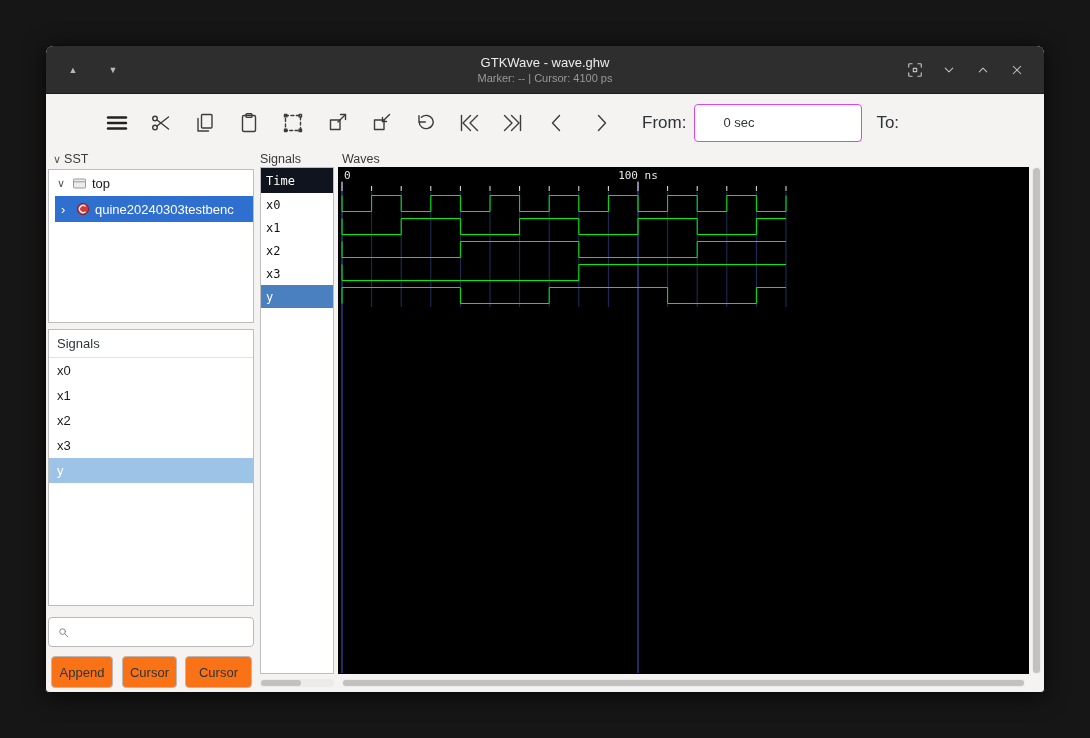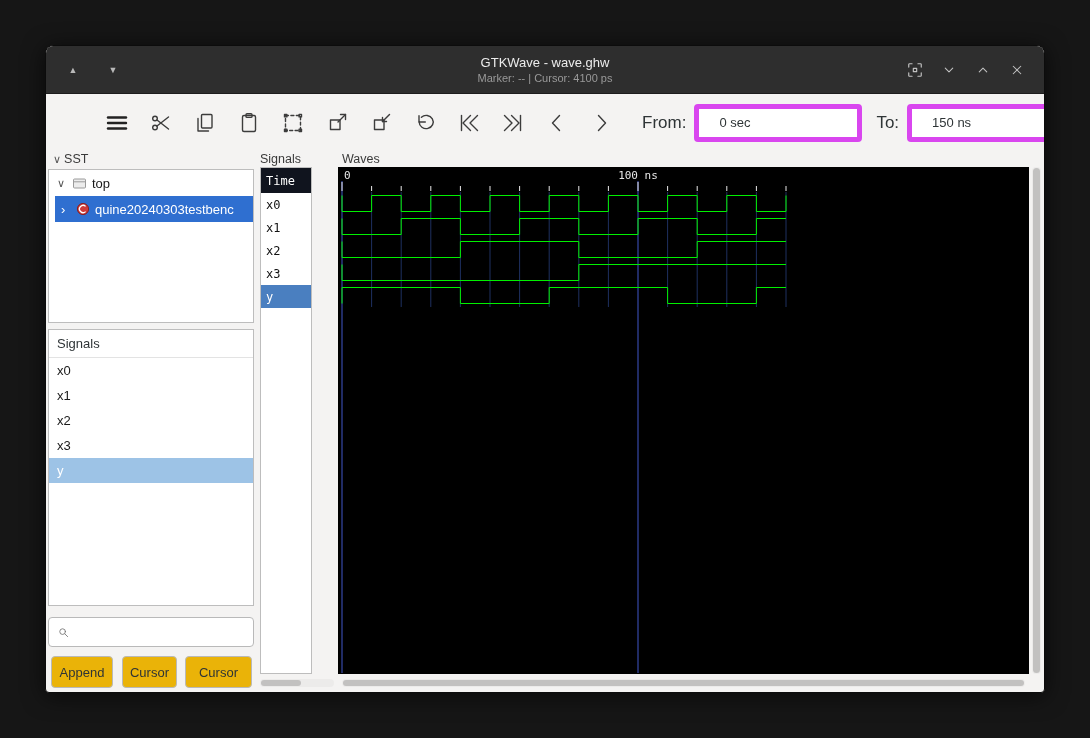--- a/index.html
+++ b/index.html
@@ -23,22 +23,22 @@
   .wbtn { width:26px; height:26px; display:flex; align-items:center; justify-content:center; }
   .wbtn svg { stroke:#c2c2c2; fill:none; stroke-width:1.4; stroke-linecap:round; stroke-linejoin:round; }
 
   
   .toolbar { height:57px; display:flex; align-items:center; padding-left:54px; background:#f4f3f2; }
   .tbtn { width:34px; height:34px; margin-right:10px; display:flex; align-items:center; justify-content:center;
           border-radius:4px; flex:0 0 auto; }
   .tbtn svg { stroke:#3c3c3c; fill:none; stroke-width:1.4; stroke-linecap:round; stroke-linejoin:round; }
   .tbtn svg.bold { stroke-width:2.4; stroke:#222; }
   .tb-label { font-size:17px; color:#2e3436; margin:0 8px 0 14px; flex:0 0 auto; }
-  .tb-input { width:168px; height:38px; border:5px solid #d946ef; border-radius:4px; background:#fff;
-              font-size:13px; color:#2e3436; padding:0 20px; font-family:"Liberation Sans",sans-serif; outline:none; }
+  .tb-input { width:168px; height:38px; border:1px solid #d946ef; border-radius:4px; background:#fff;
+              font-size:13px; color:#2e3436; padding:0 28px; font-family:"Liberation Sans",sans-serif; outline:none; }
 
   
   .main { position:relative; height:543px; }
   .panel-label { position:absolute; font-size:12.5px; color:#3a3a3a; }
   .chev { color:#555; font-size:11px; margin-right:3px; }
 
   .box { position:absolute; background:#fff; border:1px solid #bdbdbd; }
 
   
   .trow { height:26px; display:flex; align-items:center; font-size:13px; color:#1a1a1a; padding-left:8px; }
@@ -50,21 +50,21 @@
 
   
   .sighead { height:28px; display:flex; align-items:center; padding-left:8px; font-size:13px;
              color:#2e3436; border-bottom:1px solid #e3e3e3; }
   .sigitem { height:25px; display:flex; align-items:center; padding-left:8px; font-size:13px; color:#1a1a1a; }
   .sigitem.sel { background:#9dc3e6; color:#fff; }
 
   .searchbox { position:absolute; background:#fff; border:1px solid #b9b9b9; border-radius:4px;
                display:flex; align-items:center; padding-left:8px; }
   .searchbox svg { stroke:#777; fill:none; stroke-width:1.5; stroke-linecap:round; }
-  .gbtn { position:absolute; height:32px; background:#eab308; border:1px solid #b9b9b9; border-radius:4px;
+  .gbtn { position:absolute; height:32px; background:#f97316; border:1px solid #b9b9b9; border-radius:4px;
           font-size:13px; color:#2e3436; display:flex; align-items:center; justify-content:center;
           font-family:"Liberation Sans",sans-serif; }
 
   
   .nrow { height:23px; display:flex; align-items:center; padding-left:5px;
           font-family:"DejaVu Sans Mono",monospace; font-size:12px; color:#111; }
   .nrow.time { height:25px; background:#10141e; color:#fff; }
   .nrow.sel { background:#4a7fc0; color:#fff; }
 
   
@@ -198,21 +198,20 @@
       </svg>
     </div>
     <div class="tbtn">
       <svg width="24" height="24" viewBox="0 0 24 24">
         <polyline points="9.5,4.5 16.5,12 9.5,19.5"></polyline>
       </svg>
     </div>
     <span class="tb-label">From:</span>
     <input class="tb-input" type="text" value="0 sec" style="">
     <span class="tb-label">To:</span>
-    <input class="tb-input" type="text" value="150 ns" style="">
 
   </div>
 
   <div class="main">
 
     <div class="panel-label" style="left:7px; top:1px;">
       <span class="chev">∨</span><span>SST</span>
     </div>
 
     <div class="box" style="left:2px; top:18px; width:206px; height:154px;">
@@ -253,21 +252,21 @@
           <line x1="13.3" y1="13.3" x2="18" y2="18"></line>
       </svg>
       <input type="text" style="border: none; outline: none; flex: 1 1 0%; height: 100%; font-size: 13px; padding-left: 7px; background: transparent;">
     </div>
 
     <button class="gbtn" style="left:5px; top:505px; width:62px;">Append</button>
     <button class="gbtn" style="left:76px; top:505px; width:55px;">Cursor</button>
     <button class="gbtn" style="left:139px; top:505px; width:67px;">Cursor</button>
 
     <div class="panel-label" style="left:214px; top:1px;">Signals</div>
-    <div class="box" style="left:214px; top:16px; width:52px; height:507px;">
+    <div class="box" style="left:214px; top:16px; width:74px; height:507px;">
       <div class="nrow time">Time</div>
       <div class="nrow">x0</div>
       <div class="nrow">x1</div>
       <div class="nrow">x2</div>
       <div class="nrow">x3</div>
       <div class="nrow sel">y</div>
     </div>
     <div class="scroll" style="left:214px; top:528px; width:74px; height:8px;">
       <div class="thumb" style="left:1px; top:1px; width:40px; height:6px;"></div>
     </div>

